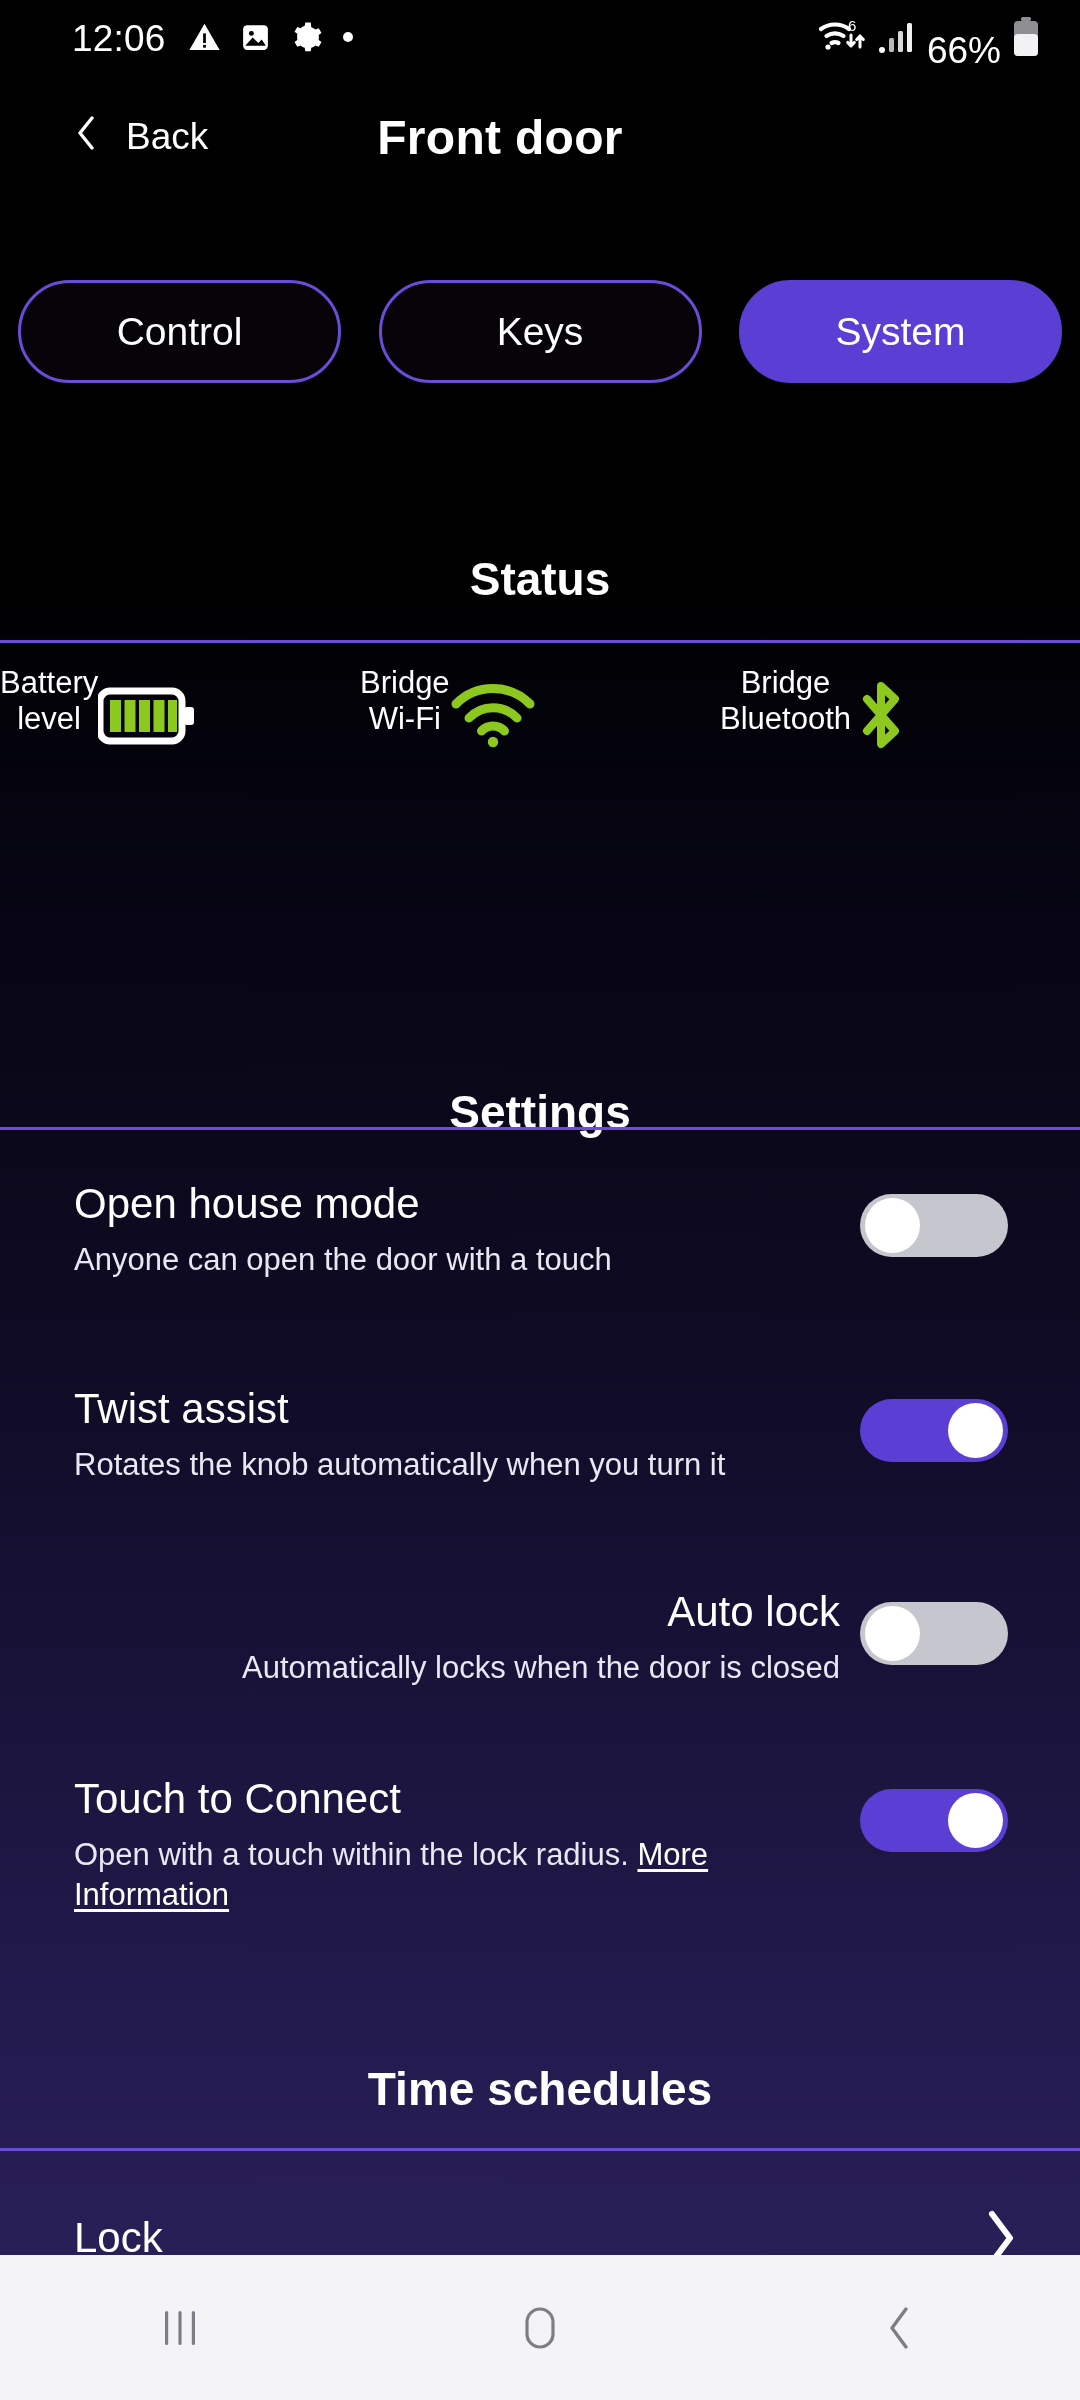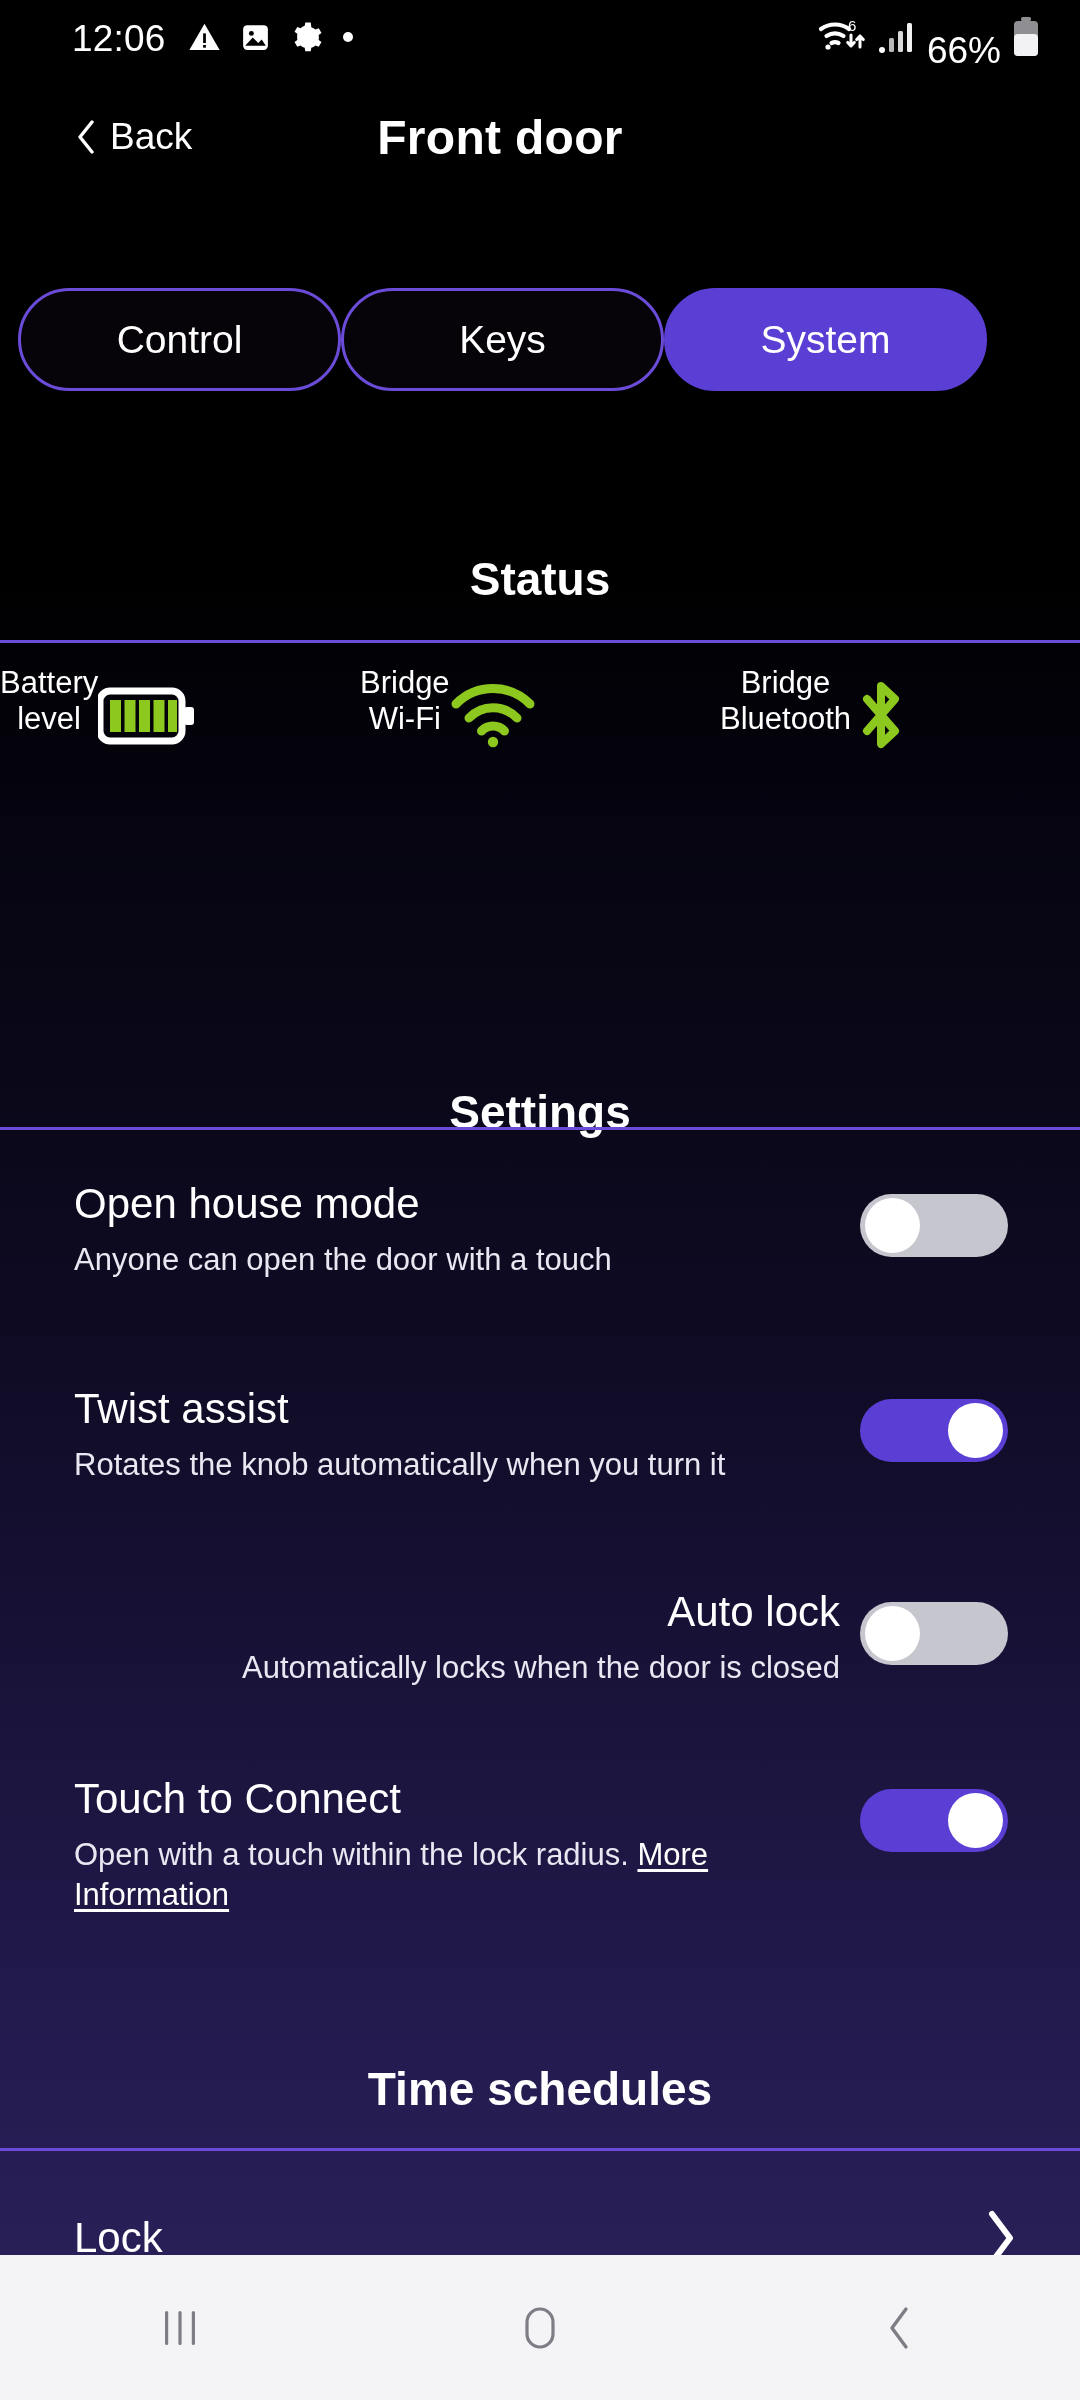--- a/index.html
+++ b/index.html
@@ -38,34 +38,34 @@
   .sb-right { margin-left:auto; display:flex; align-items:center; gap:11px; }
   .sb-batt-text { color:#fff; font-size:37px;margin-top:24px; }
   .ic { display:block; }
 
   
   .header {
     position:absolute; top:78px; left:0; width:1080px; height:118px;
     display:flex; align-items:center;
   }
   .back-btn {
-    display:flex; align-items:center; gap:14px;
+    display:flex; align-items:flex-start; gap:30px;
     margin-left:76px; cursor:pointer;
   }
   .back-chev { width:20px; height:34px; }
   .back-label { color:#fff; font-size:37px; }
   .page-title {
     position:absolute; left:0; width:1000px; text-align:center;
     color:#fff; font-size:48px; font-weight:bold; letter-spacing:0.3px;
   }
 
   
   .tabs {
-    position:absolute; top:288px; left:0; width:1080px; height:105px;
-    display:flex; 
+    position:absolute; top:280px; left:0; width:1080px; height:105px;
+    display:flex; justify-content:space-between;
     padding:0 18px;
   }
   .tab {
     width:323px; height:103px;
     border-radius:52px;
     display:flex; align-items:center; justify-content:center;
     font-size:39px; color:#fff;
     cursor:pointer;
     background:#060409;
     border:3px solid #6b4cd8;

